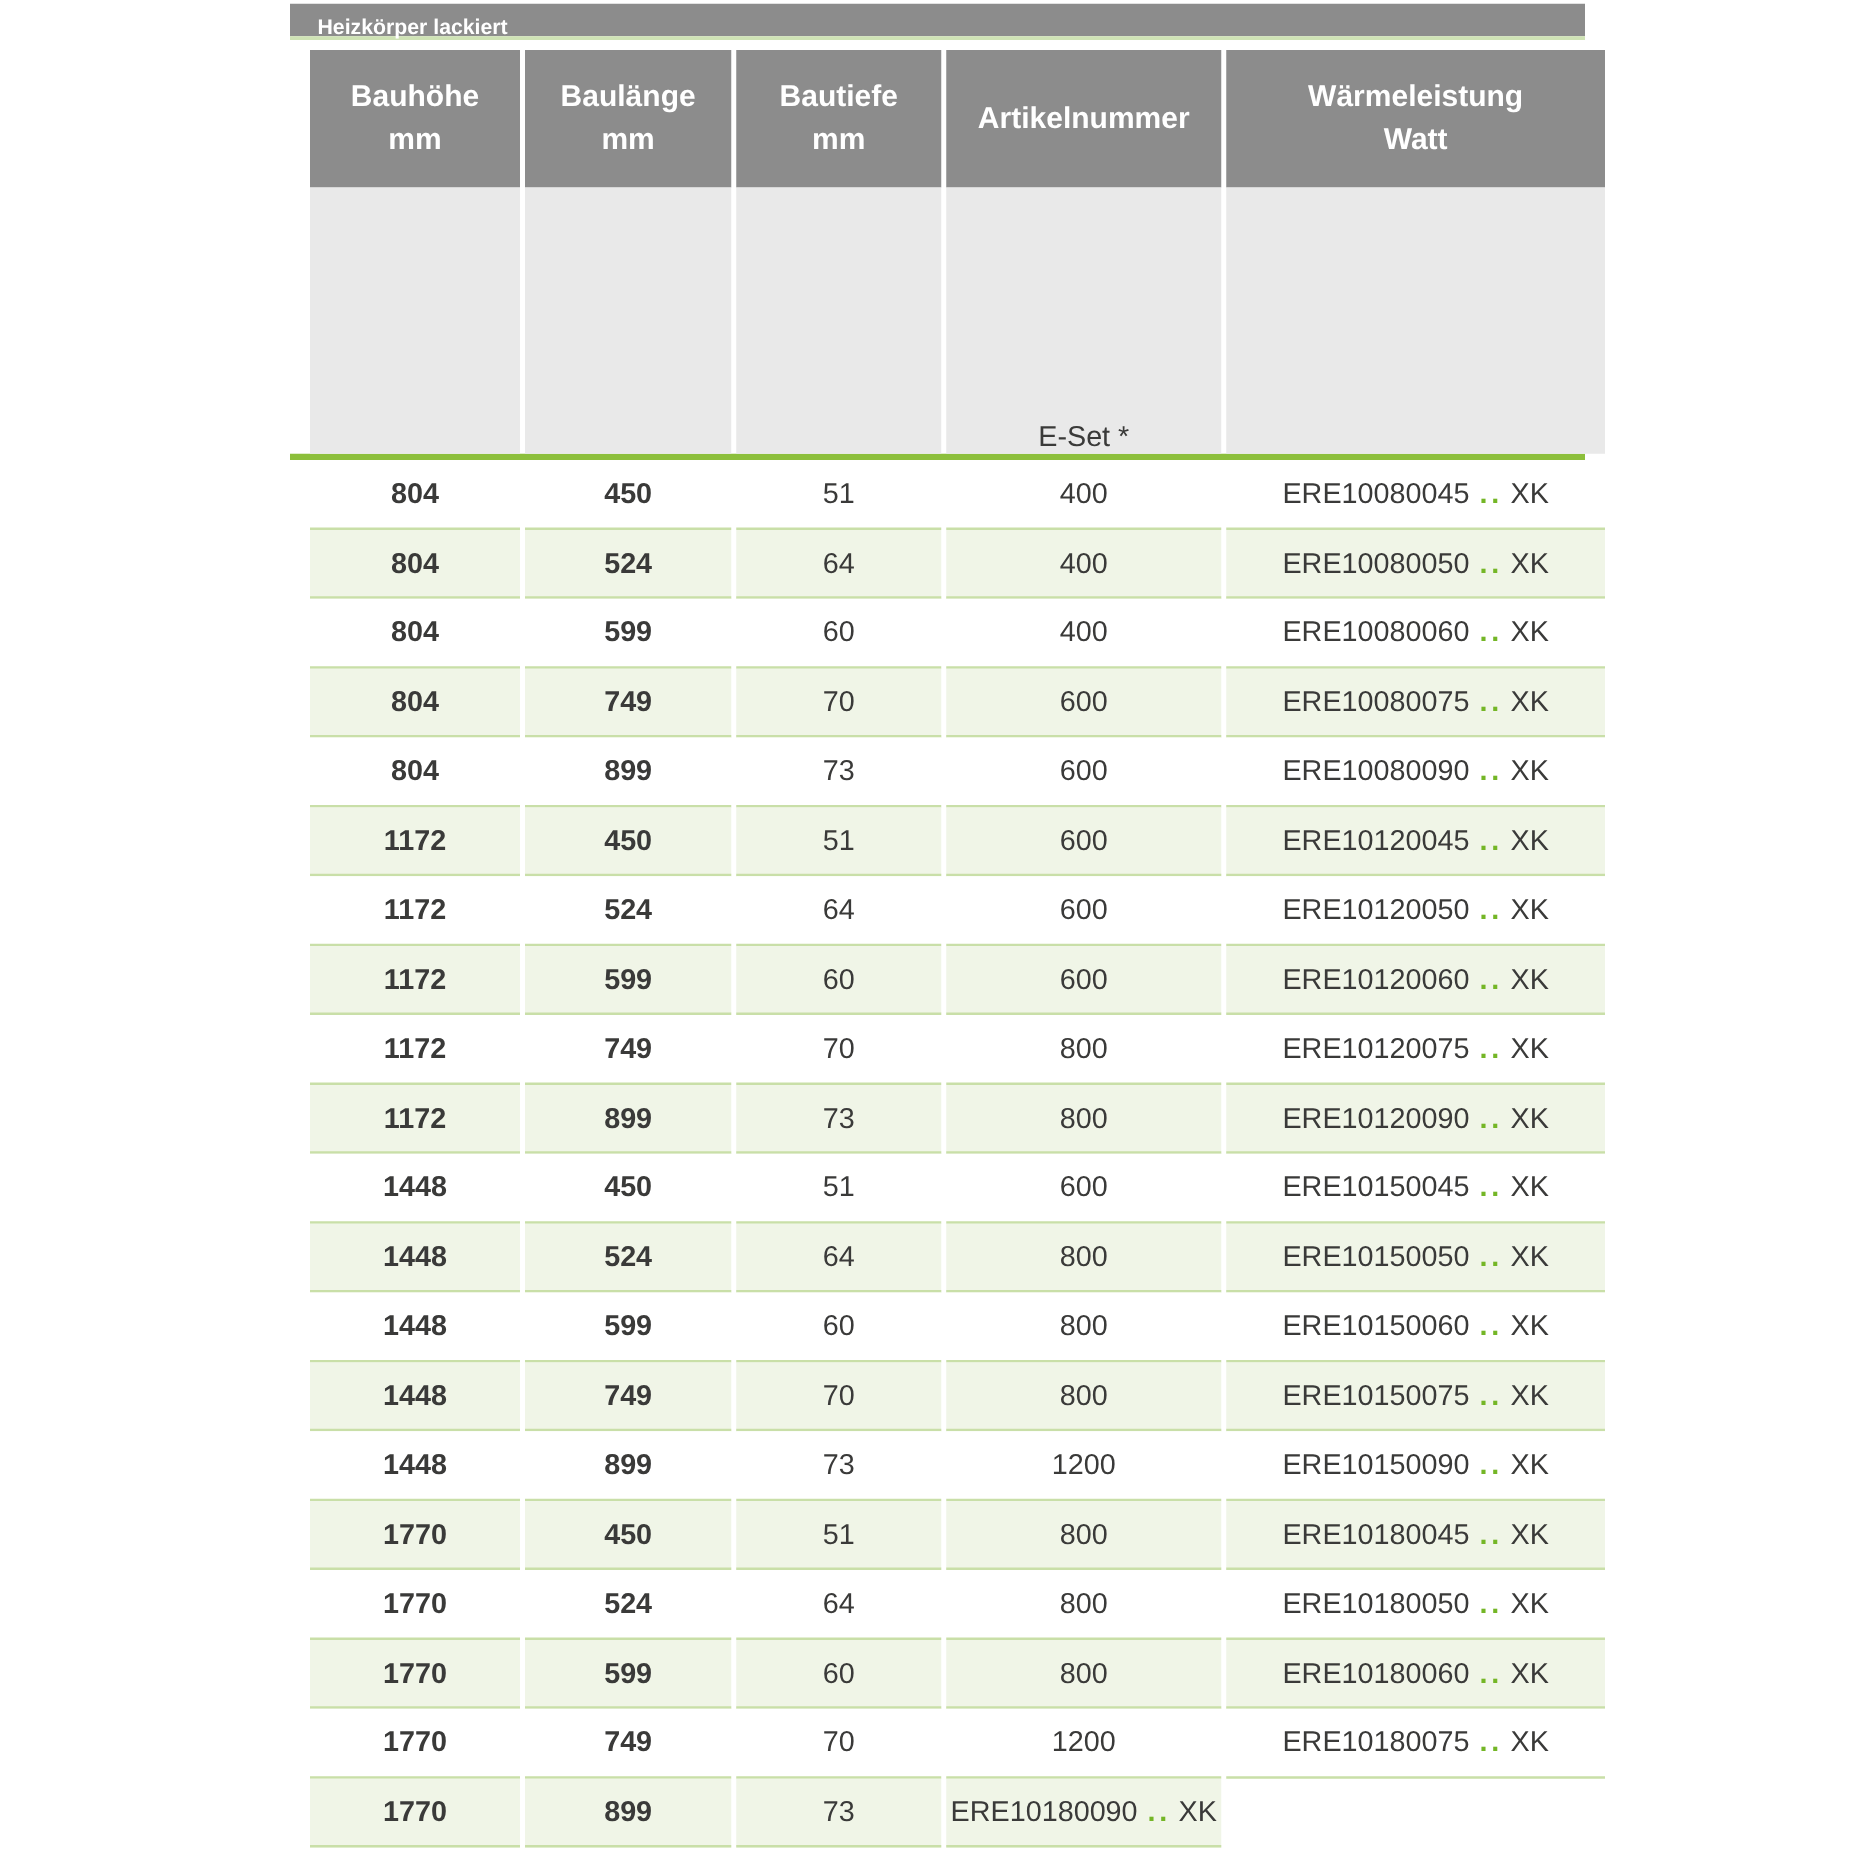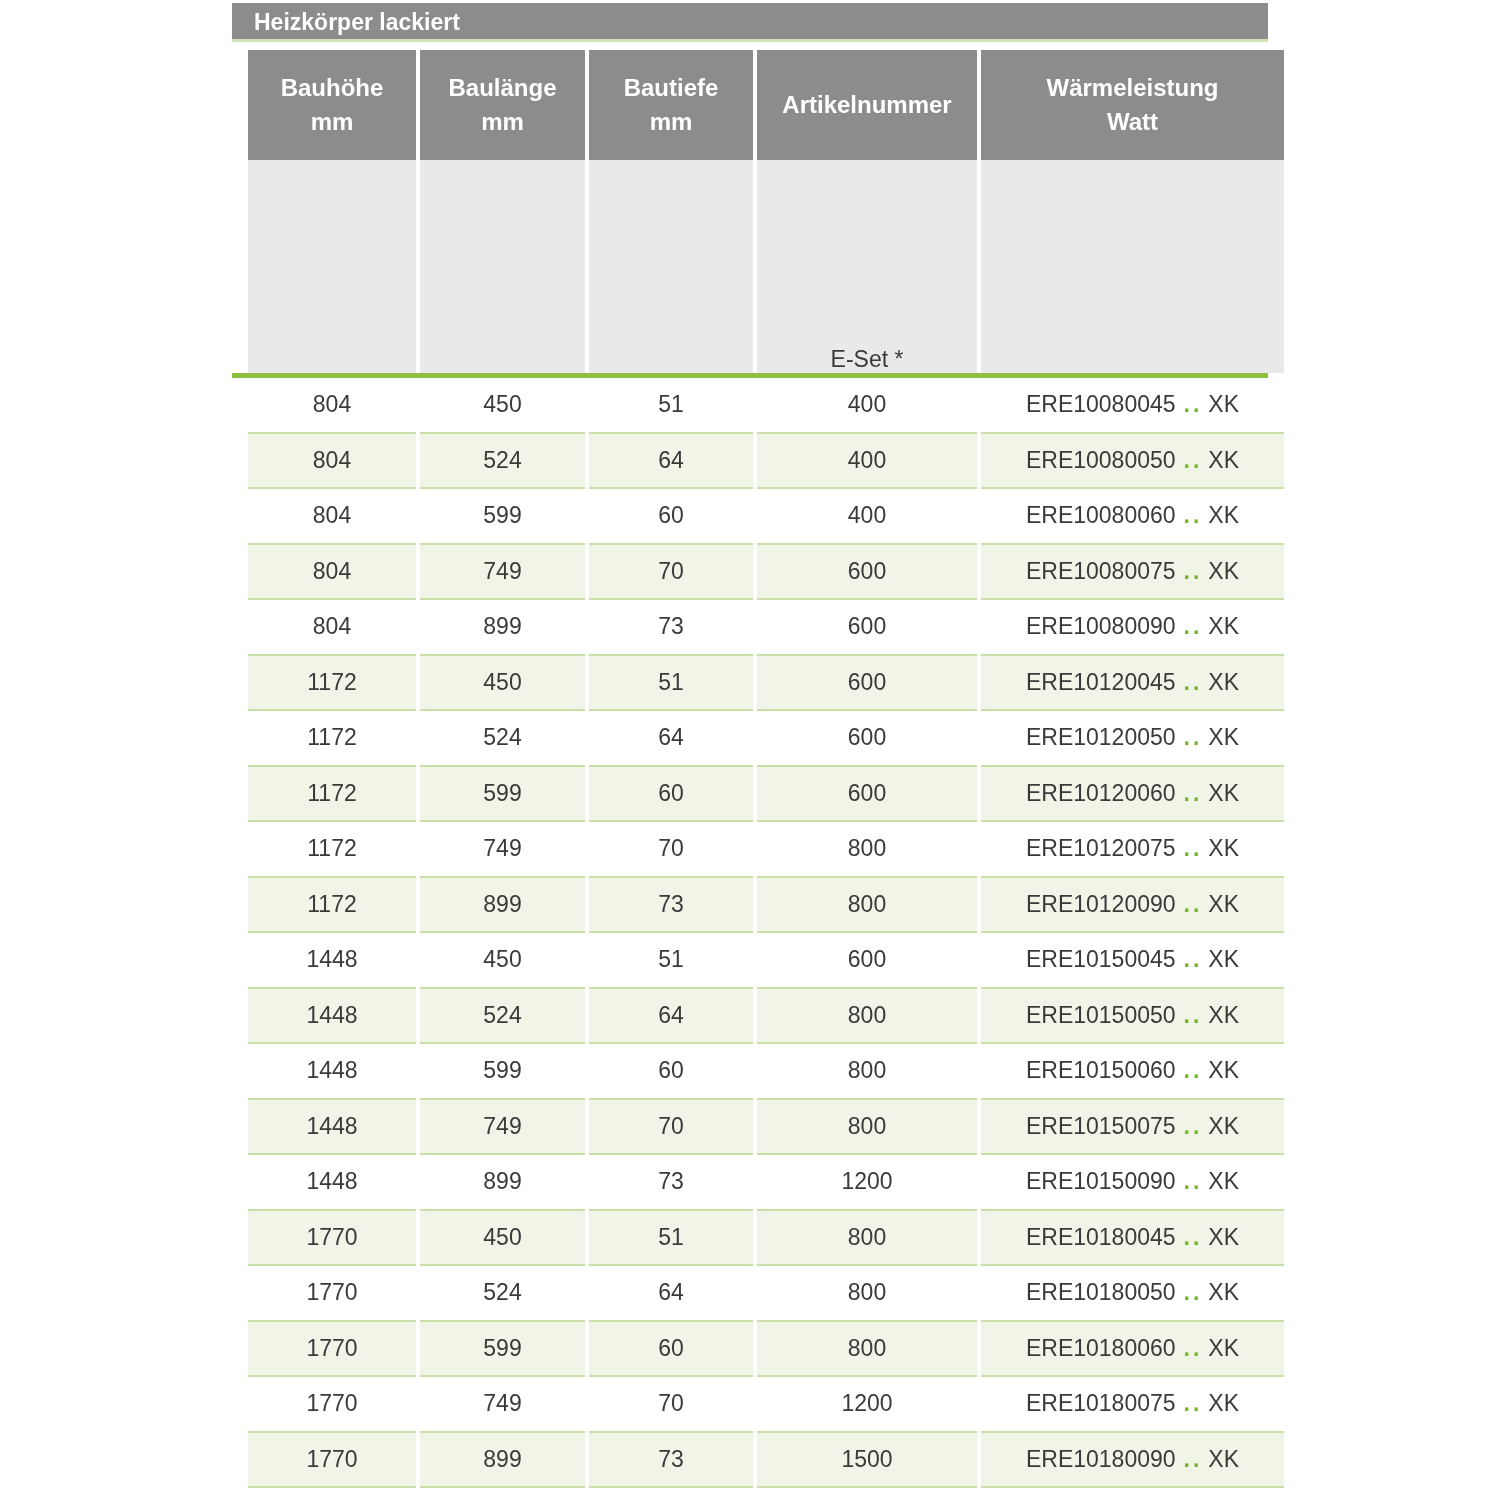--- a/index.html
+++ b/index.html
@@ -12,24 +12,24 @@
     color: #3a3a39;
     overflow: hidden;
   }
   .tbl {
     position: absolute;
     left: 232px;
     top: 3px;
     width: 1036px;
   }
   .title-bar {
-    height: 36px;
+    height: 26px;
     background: #8c8c8c;
     color: #ffffff;
-    font-size: 23px;
+    font-size: 17px;
     font-weight: bold;
     line-height: 38px;
     padding-left: 22px;
     box-sizing: border-box;
   }
   .title-rule {
     height: 3px;
     background: #cfe3b5;
     margin-bottom: 8px;
   }
@@ -73,21 +73,21 @@
     height: 55.5px;
     box-sizing: border-box;
     border-bottom: 2px solid #c9dfa8;
     display: flex;
     align-items: center;
     justify-content: center;
     font-size: 23px;
     color: #3a3a39;
   }
   .row.alt .cell { background: #f0f5e7; }
-  .c-bold { font-weight: normal; }
+  .c-bold { font-weight: bold; }
   .artikel { white-space: nowrap; }
   .dots {
     color: #74b626;
     font-weight: bold;
     letter-spacing: 3px;
     margin: 0 6px 0 8px;
   }
 </style>
 </head>
 <body>
@@ -517,23 +517,20 @@
   <div class="row grid alt">
     <div class="cell c-bold">
       <span>1770</span>
     </div>
     <div class="cell c-bold">
       <span>899</span>
     </div>
     <div class="cell">
       <span>73</span>
     </div>
-    <div class="cell">
-      <span>1500</span>
-    </div>
     <div class="cell artikel">
       <span>ERE10180090</span>
             <span class="dots">..</span>
             <span>XK</span>
     </div>
   </div>
 </div>
   </div>
 </div>
 

